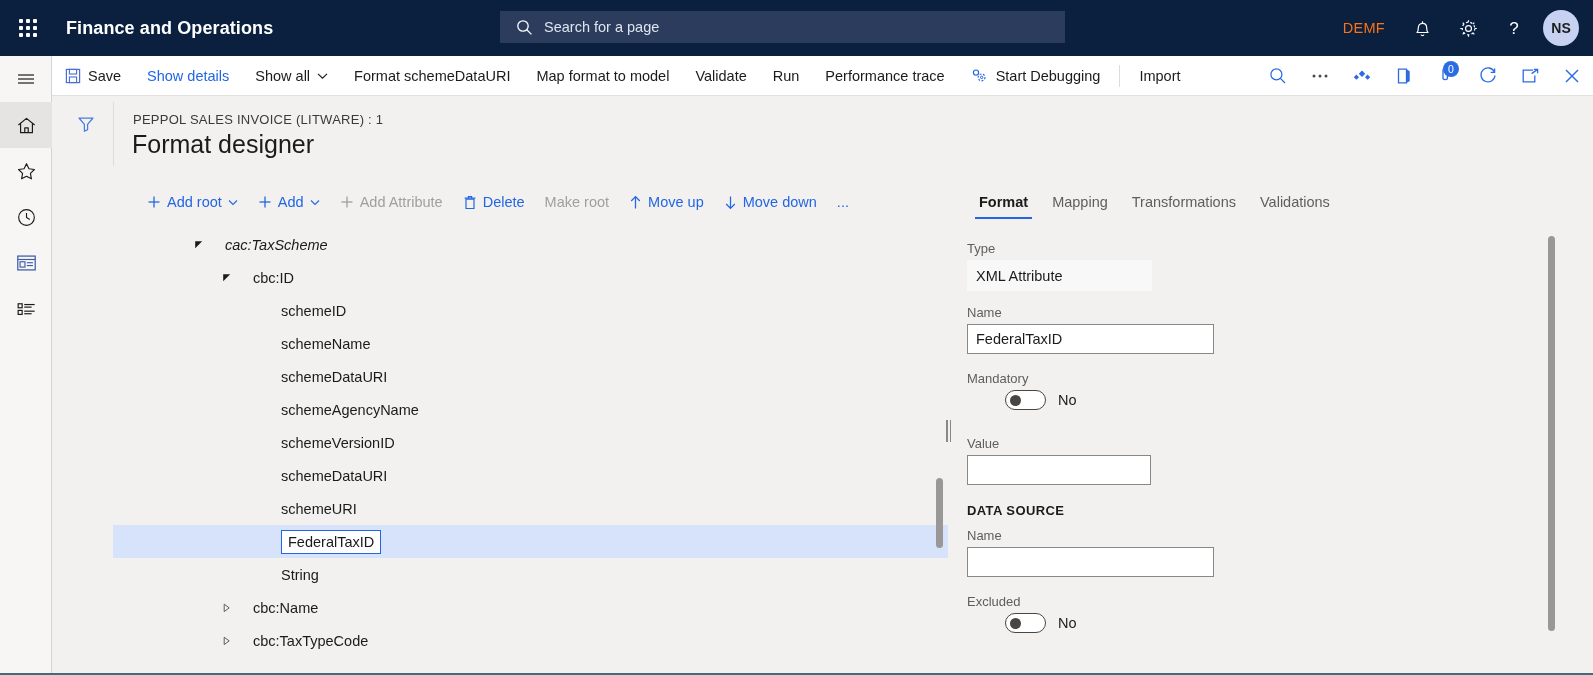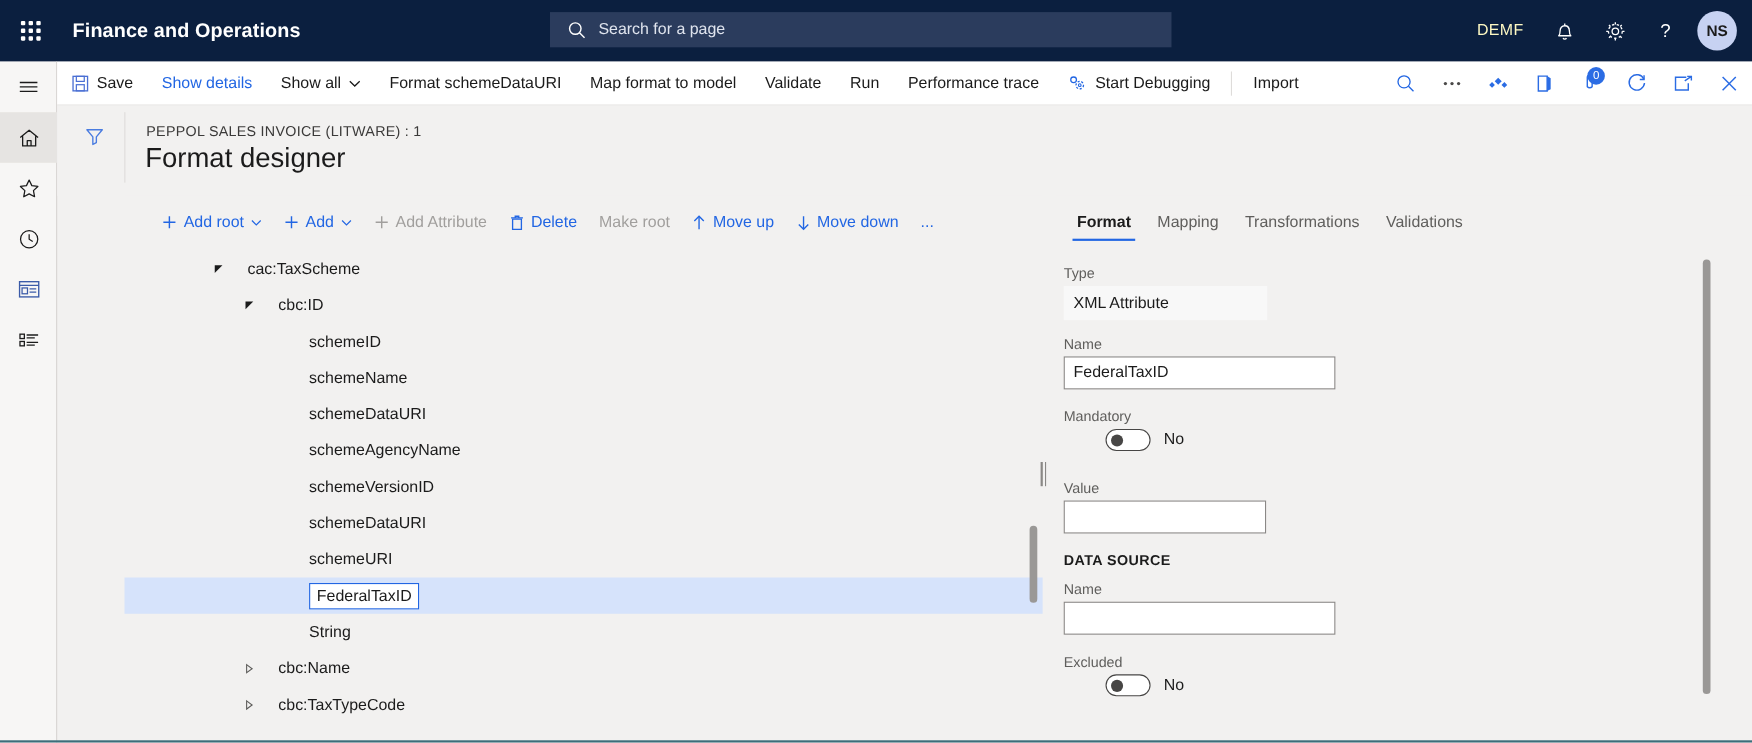--- a/index.html
+++ b/index.html
@@ -39,21 +39,21 @@
   }
   .searchbox svg { flex: 0 0 auto; }
   .searchbox span {
     color: #dfe4ee; font-size: 14.5px; margin-left: 11px;
   }
   .top-right {
     position: absolute; right: 0; top: 0; height: 56px;
     display: flex; align-items: center;
   }
   .top-right .company {
-    color: #fef9c3; font-size: 14.5px; margin-right: 14px; letter-spacing: .3px;
+    color: #f97316; font-size: 14.5px; margin-right: 14px; letter-spacing: .3px;
   }
   .top-icon {
     width: 46px; height: 56px; display: flex; align-items: center; justify-content: center;
     cursor: pointer;
   }
   .avatar {
     width: 36px; height: 36px; border-radius: 50%;
     background: #c7d2f2; color: #1b1b1b;
     font-size: 14px; font-weight: 600;
     display: flex; align-items: center; justify-content: center;
@@ -547,21 +547,21 @@
     </div>
   </div>
 
   <div class="tree" id="tree-rows">
       <div class="trow">
         <span class="tw-chev" style="margin-left: 78px;">
           <svg width="10" height="10" viewBox="0 0 10 10">
             <path d="M1.2 1.2h7L1.2 8.2z" fill="#1b1b1b"></path>
           </svg>
         </span>
-        <span class="tlabel" style="margin-left: 18px;">cac:TaxScheme</span>
+        <span class="tlabel" style="margin-left: 18px; font-style: italic;">cac:TaxScheme</span>
       </div>
       <div class="trow">
         <span class="tw-chev" style="margin-left: 106px;">
           <svg width="10" height="10" viewBox="0 0 10 10">
             <path d="M1.2 1.2h7L1.2 8.2z" fill="#1b1b1b"></path>
           </svg>
         </span>
         <span class="tlabel" style="margin-left: 18px;">cbc:ID</span>
       </div>
       <div class="trow">

